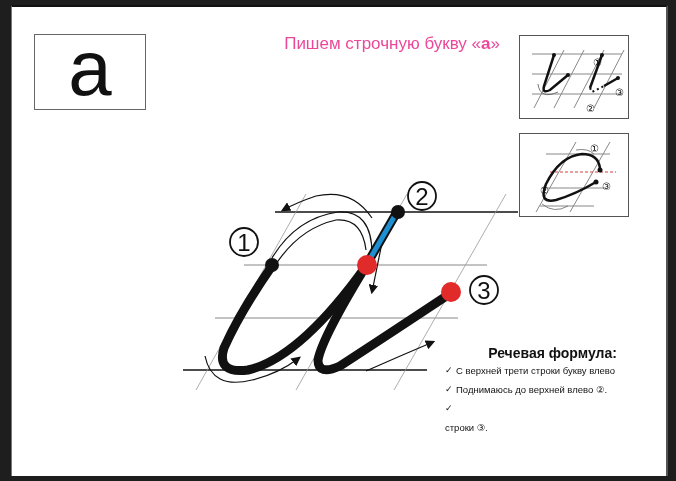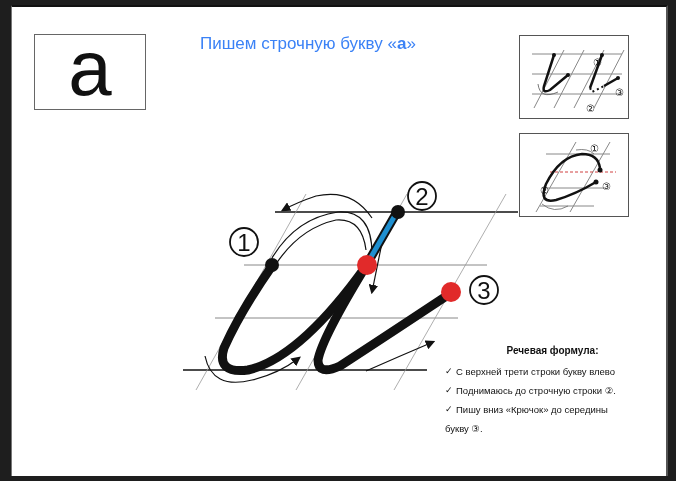--- a/index.html
+++ b/index.html
@@ -27,44 +27,44 @@
     box-sizing: border-box;
     display: flex; align-items: center; justify-content: center;
     font-family: "Liberation Sans", sans-serif;
     font-size: 78px; line-height: 1;
     color: #111;
     padding-bottom: 8px;
   }
   .title {
     position: absolute;
     left: 200px; top: 34px;
-    width: 300px; text-align: left;
-    font-size: 17px; color: #3b82f6;
+    width: 300px; text-align: right;
+    font-size: 17px; color: #ec4899;
   }
   .title b { font-weight: bold; }
   .thumb {
     position: absolute;
     width: 110px; height: 84px;
     border: 1px solid #555;
     box-sizing: border-box;
     background: #fff;
   }
   .thumb1 { left: 519px; top: 35px; }
   .thumb2 { left: 519px; top: 133px; }
   .thumb svg { position: absolute; left: 0; top: 0; }
   .main-svg { position: absolute; left: 0; top: 0; }
   .formula {
     position: absolute;
     left: 445px; top: 345px;
     width: 200px;
     font-size: 9.5px; color: #111;
   }
   .formula-title {
-    text-align: center; font-weight: bold; font-size: 10px;
-    margin-bottom: 6px; margin-left: 15px;
+    text-align: center; font-weight: bold; font-size: 14px;
+    margin-bottom: 0; margin-left: 15px;
   }
   .formula-item { line-height: 19px; display: flex; }
   .formula-item .check { width: 11px; flex: 0 0 11px; font-size: 9px; }
 </style>
 </head>
 <body>
 
 <div class="page"></div>
 
 <div class="letter-box">
@@ -177,22 +177,21 @@
 </svg>
 
 <div class="formula">
   <div class="formula-title">Речевая формула:</div>
   <div class="formula-item">
     <span class="check">✓</span>
     <span>С  верхней трети строки букву влево</span>
   </div>
   <div class="formula-item">
     <span class="check">✓</span>
-    <span>Поднимаюсь до строчную строки ②.</span>
+    <span>Поднимаюсь до верхней влево ②.</span>
   </div>
   <div class="formula-item">
     <span class="check">✓</span>
-    <span>Пишу вниз «Крючок» до середины</span>
   </div>
   <div class="formula-item cont">
-    <span>букву ③.</span>
+    <span>строки ③.</span>
   </div>
 </div>
 
 </body></html>

